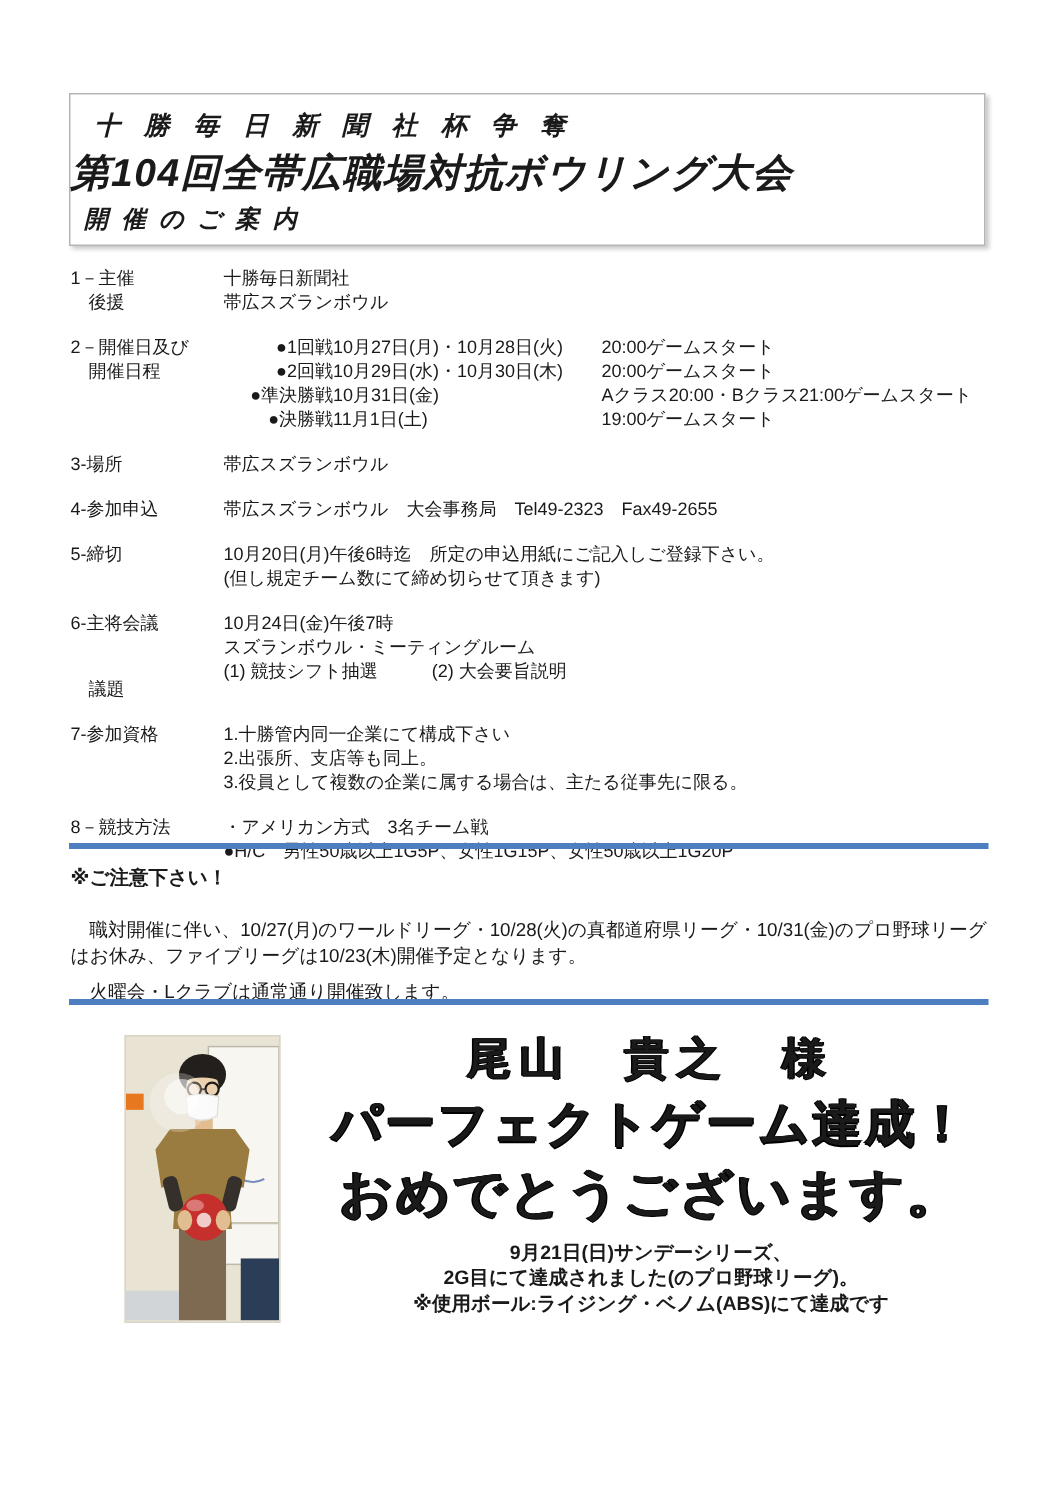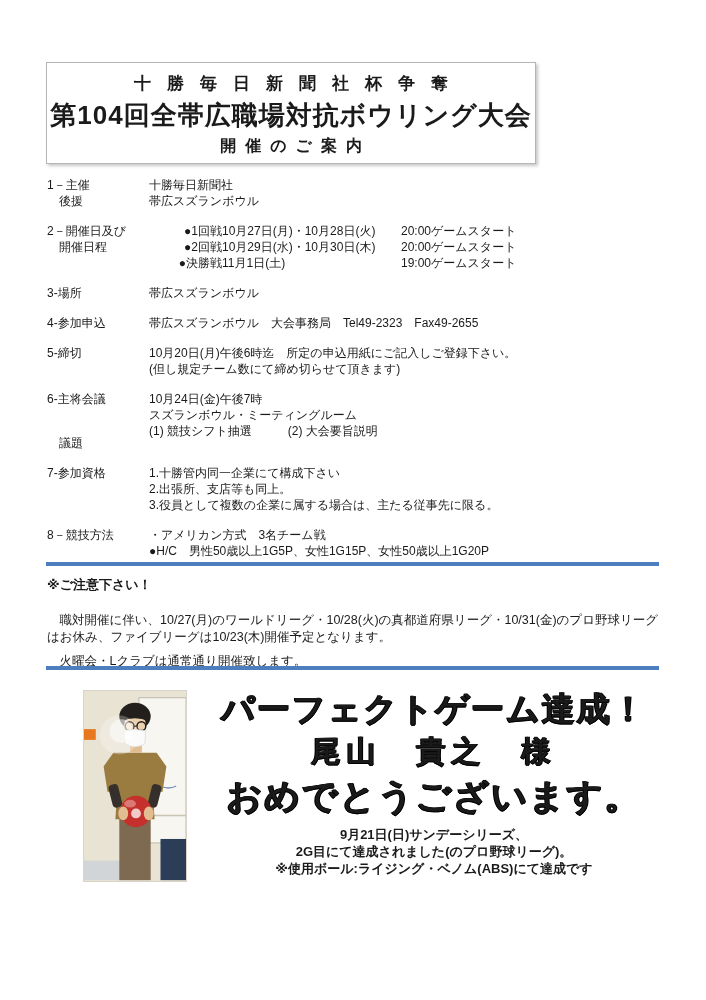--- a/index.html
+++ b/index.html
@@ -5,24 +5,24 @@
   * { margin:0; padding:0; box-sizing:border-box; }
   html,body { background:#ffffff; }
   body { font-family:"Liberation Sans","DejaVu Sans",sans-serif; color:#1a1a1a; }
   .page {
     position:relative; width:706px; height:1000px; background:#ffffff;
     overflow:hidden; margin:0 auto;
   }
 
   
   .header-box {
-    position:absolute; left:46px; top:62px; width:490px; height:102px;
+    position:absolute; left:46px; top:62px; width:611px; height:102px;
     background:#ffffff; border:1px solid #b5b5b5;
     box-shadow:2px 2px 3px rgba(0,0,0,0.22);
-    text-align:center;
+    font-style:italic;
   }
   .h-line1 { margin-top:9px; font-size:17px; font-weight:bold; letter-spacing:16px; text-indent:16px; }
   .h-line2 { margin-top:3px; font-size:26px; font-weight:bold; letter-spacing:1px; }
   .h-line3 { margin-top:3px; font-size:16px; font-weight:bold; letter-spacing:9px; text-indent:9px; }
 
   
   .sections { position:absolute; left:47px; top:177px; width:614px; font-size:12px; line-height:16px; }
   .section { display:flex; margin-bottom:14px; }
   .col-label { width:102px; flex:0 0 102px; }
   .label2 { padding-left:1em; }
@@ -89,20 +89,23 @@
         <div class="label2">開催日程</div>
       </div>
       <div class="col-content">
         <div class="sched-row">
           <span class="sr-round">●1回戦</span><span class="sr-date">10月27日(月)・10月28日(火)</span><span class="sr-time">20:00ゲームスタート</span>
         </div>
         <div class="sched-row">
           <span class="sr-round">●2回戦</span><span class="sr-date">10月29日(水)・10月30日(木)</span><span class="sr-time">20:00ゲームスタート</span>
         </div>
         <div class="sched-row">
+          <span class="sr-round">●準決勝戦</span><span class="sr-date">10月31日(金)</span><span class="sr-time">Aクラス20:00・Bクラス21:00ゲームスタート</span>
+        </div>
+        <div class="sched-row">
           <span class="sr-round">●決勝戦</span><span class="sr-date">11月1日(土)</span><span class="sr-time">19:00ゲームスタート</span>
         </div>
       </div>
     </div>
 
     <div class="section">
       <div class="col-label">
         <div>3-場所</div>
       </div>
       <div class="col-content">
@@ -209,22 +212,22 @@
         <line x1="51" y1="35" x2="54" y2="35"></line>
       </g>
       <path d="M41 40 Q52 37 63 40 L62 53 Q52 59 42 53 Z" fill="#fafafa" stroke="#dddddd" stroke-width="0.8"></path>
 
       <circle cx="36" cy="44" r="20" fill="#ffffff" opacity="0.25"></circle>
       <circle cx="38" cy="40" r="12" fill="#ffffff" opacity="0.5"></circle>
     </svg>
   </div>
 
   <div class="congrats-text">
+    <div class="c-big c-name">尾山　貴之　様</div>
     <div class="c-big c-h1">パーフェクトゲーム達成！</div>
-    <div class="c-big c-name">尾山　貴之　様</div>
     <div class="c-big c-h2">おめでとうございます。</div>
     <div class="c-details">
       <div>9月21日(日)サンデーシリーズ、</div>
       <div>2G目にて達成されました(のプロ野球リーグ)。</div>
       <div>※使用ボール:ライジング・ベノム(ABS)にて達成です</div>
     </div>
   </div>
 
 </div>
 

